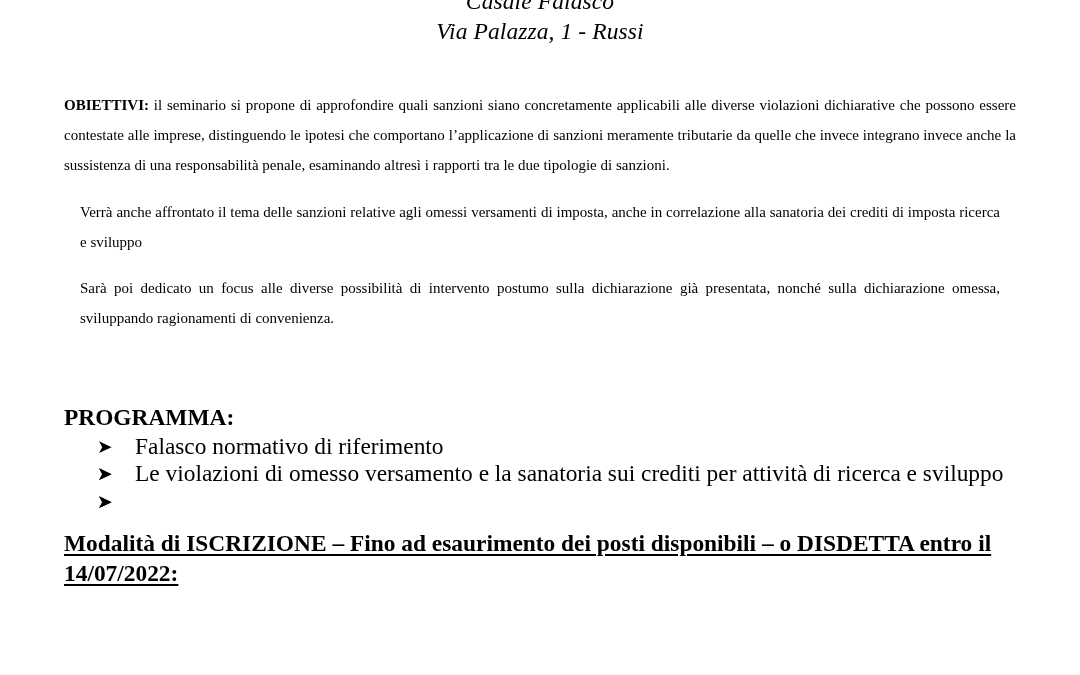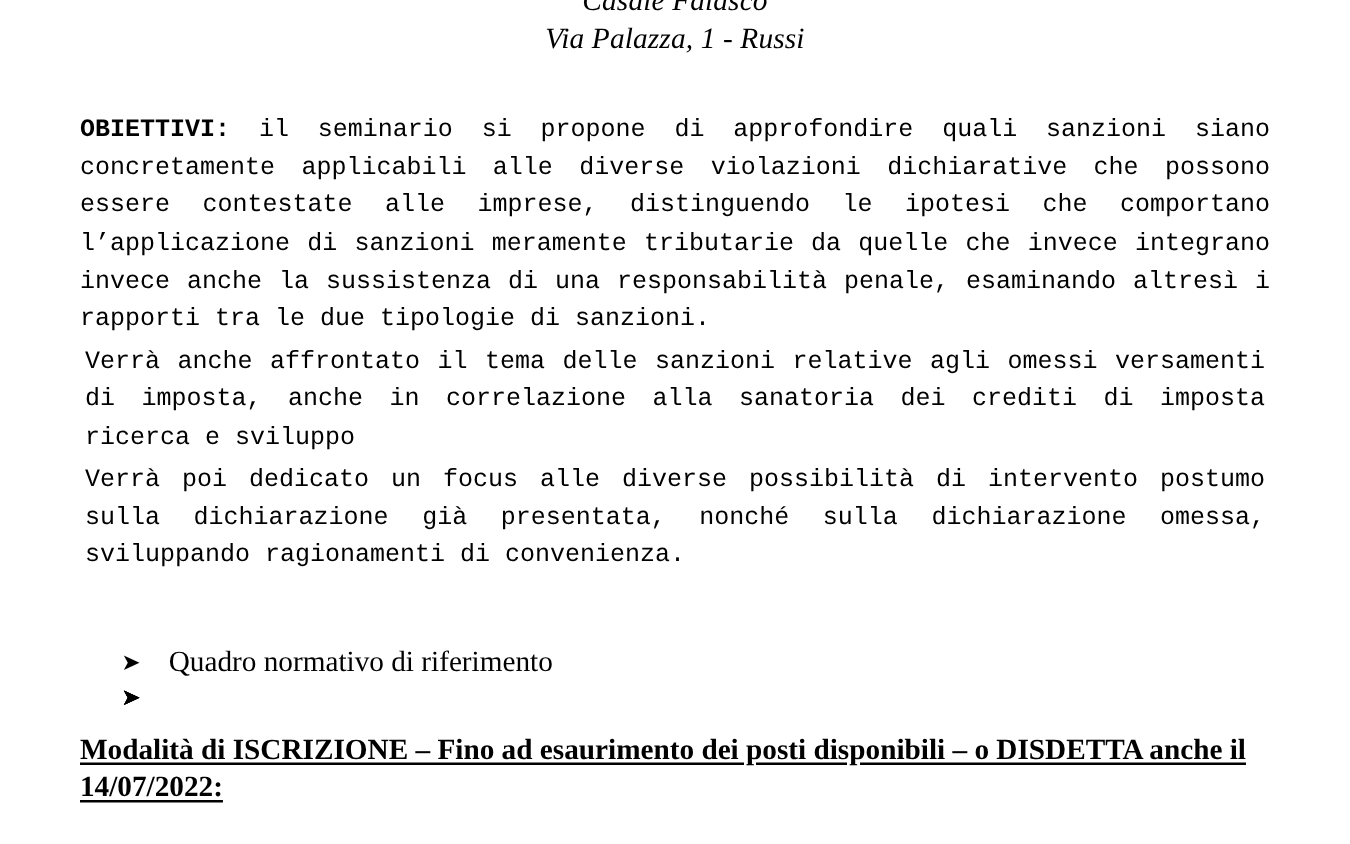--- a/index.html
+++ b/index.html
@@ -37,30 +37,29 @@
     font-size: 23.5px;
     line-height: 30px;
     letter-spacing: .1px;
   }
   .venue-block .venue-line { white-space: pre; }
 
   
   .para {
     text-align: justify;
     text-justify: inter-word;
-    font-size: 20px;
+    font-size: 15px;
     line-height: 30.2px;
     margin: 0;
     hyphens: none;
-    font-family: Liberation Mono, monospace;
   }
   .para.first { margin-top: 44px; }
   .lead-label { font-weight: bold; }
 
-  .para-tight { margin: 4px; }
+  .para-tight { margin: 16px; }
 
   
   .section-head {
     font-weight: bold;
     font-size: 23.4px;
     line-height: 30.2px;
     margin: 0;
   }
   .spacer-lg { height: 53px; }
   .spacer-md { height: 40px; }
@@ -106,32 +105,33 @@
 
     <div class="venue-block">
       <div class="venue-line">Casale Falasco</div>
       <div class="venue-line">Via Palazza, 1 - Russi</div>
     </div>
 
     <p class="para first"><span class="lead-label">OBIETTIVI:</span><span> il seminario si propone di approfondire quali sanzioni siano concretamente applicabili alle diverse violazioni dichiarative che possono essere contestate alle imprese, distinguendo le ipotesi che comportano l’applicazione di sanzioni meramente tributarie da quelle che invece integrano invece anche la sussistenza di una responsabilità penale, esaminando altresì i rapporti tra le due tipologie di sanzioni.</span></p>
 
     <p class="para para-tight">Verrà anche affrontato il tema delle sanzioni relative agli omessi versamenti di imposta, anche in correlazione alla sanatoria dei crediti di imposta ricerca e sviluppo</p>
 
-    <p class="para para-tight">Verrà poi dedicato un focus alle diverse possibilità di intervento postumo sulla dichiarazione già presentata, nonché sulla dichiarazione omessa, sviluppando ragionamenti di convenienza.</p>
+    <p class="para para-tight">Sarà poi dedicato un focus alle diverse possibilità di intervento postumo sulla dichiarazione già presentata, nonché sulla dichiarazione omessa, sviluppando ragionamenti di convenienza.</p>
 
     <div class="spacer-lg"></div>
 
+    <p class="section-head">PROGRAMMA:</p>
 
     <ul class="arrow-list">
-      <li><span class="bullet-glyph">➤</span><span>Quadro normativo di riferimento</span></li>
+      <li><span class="bullet-glyph">➤</span><span>Falasco normativo di riferimento</span></li>
       <li><span class="bullet-glyph">➤</span></li>
-      <li><span class="bullet-glyph">➤</span></li>
+      <li><span class="bullet-glyph">➤</span><span>Le violazioni di omesso versamento e la sanatoria sui crediti per attività di ricerca e sviluppo</span></li>
       <li><span class="bullet-glyph">➤</span></li>
       <li><span class="bullet-glyph">➤</span></li>
     </ul>
 
     <div class="spacer-md"></div>
 
-    <p class="underline-head">Modalità di ISCRIZIONE – Fino ad esaurimento dei posti disponibili – o DISDETTA anche il</p>
+    <p class="underline-head">Modalità di ISCRIZIONE – Fino ad esaurimento dei posti disponibili – o DISDETTA entro il</p>
     <p class="underline-head">14/07/2022:</p>
 
   </div>
 </div>
 
 </body></html>

